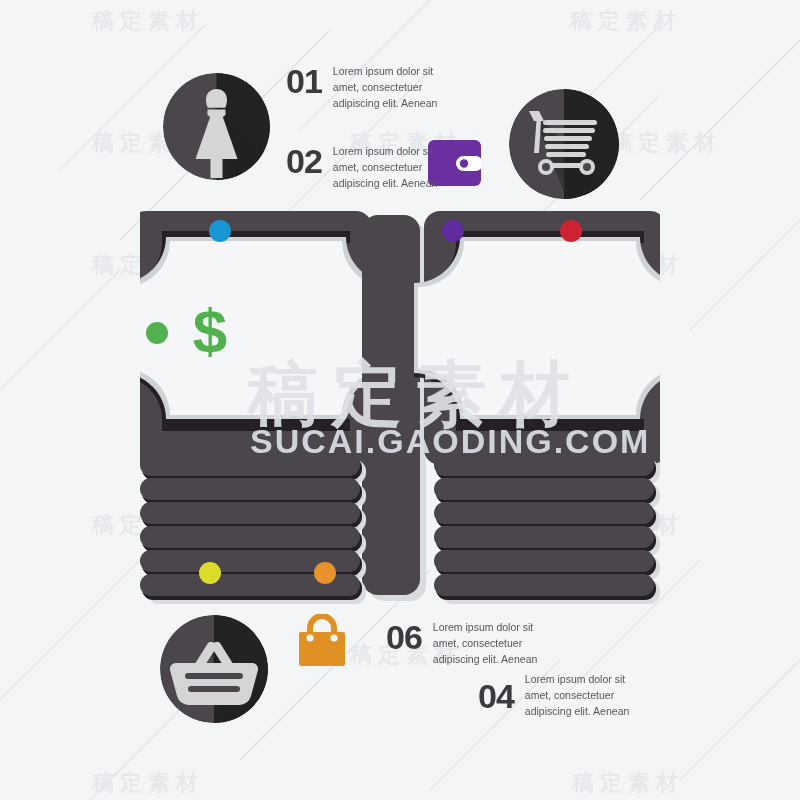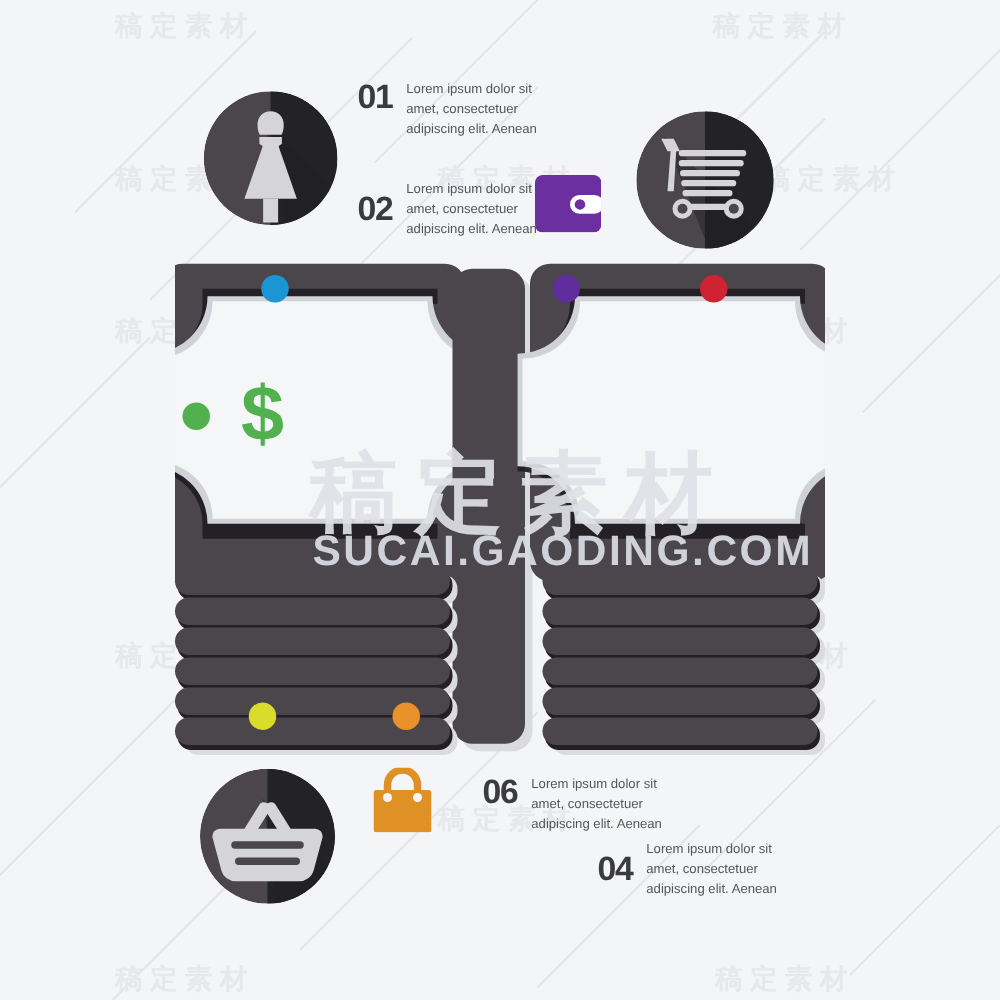--- a/index.html
+++ b/index.html
@@ -30,21 +30,21 @@
   }
   .wm-url{
     font-size:34px;letter-spacing:2px;
     color:rgba(214,218,224,.95);
     font-family:"Liberation Sans", sans-serif;font-weight:700;
   }
 
   
   .entry{position:absolute;display:flex;align-items:flex-start;}
   .entry .num{
-    font-size:27px;font-weight:700;color:#3b3a3e;
+    font-size:34px;font-weight:700;color:#3b3a3e;
     line-height:1;letter-spacing:-1px;margin-right:11px;
     font-family:"Liberation Sans", sans-serif;
   }
   .entry .body{
     font-size:10.5px;color:#55555b;line-height:1.5;
     max-width:110px;font-family:"Liberation Sans", sans-serif;
   }
 
   
   .circ-icon{position:absolute;border-radius:50%;overflow:hidden;}
@@ -293,21 +293,21 @@
       <div style="position: absolute; left: 146px; top: 322px; width: 22px; height: 22px; border-radius: 50%; background: rgb(82, 177, 79);"></div>
       <div style="position: absolute; left: 199px; top: 562px; width: 22px; height: 22px; border-radius: 50%; background: rgb(217, 220, 43);"></div>
       <div style="position: absolute; left: 314px; top: 562px; width: 22px; height: 22px; border-radius: 50%; background: rgb(233, 146, 43);"></div>
     </div>
 
   <div class="entry" style="left:286px;top:64px;">
     <div class="num">01</div>
     <div class="body">Lorem ipsum dolor sit amet, consectetuer adipiscing elit. Aenean</div>
   </div>
 
-  <div class="entry" style="left:286px;top:144px;align-items:center;">
+  <div class="entry" style="left:286px;top:144px;">
     <div class="num">02</div>
     <div class="body">Lorem ipsum dolor sit amet, consectetuer adipiscing elit. Aenean</div>
   </div>
 
   <div class="entry" style="left:386px;top:620px;">
     <div class="num">06</div>
     <div class="body">Lorem ipsum dolor sit amet, consectetuer adipiscing elit. Aenean</div>
   </div>
 
   <div class="entry" style="left:478px;top:672px;align-items:center;">

